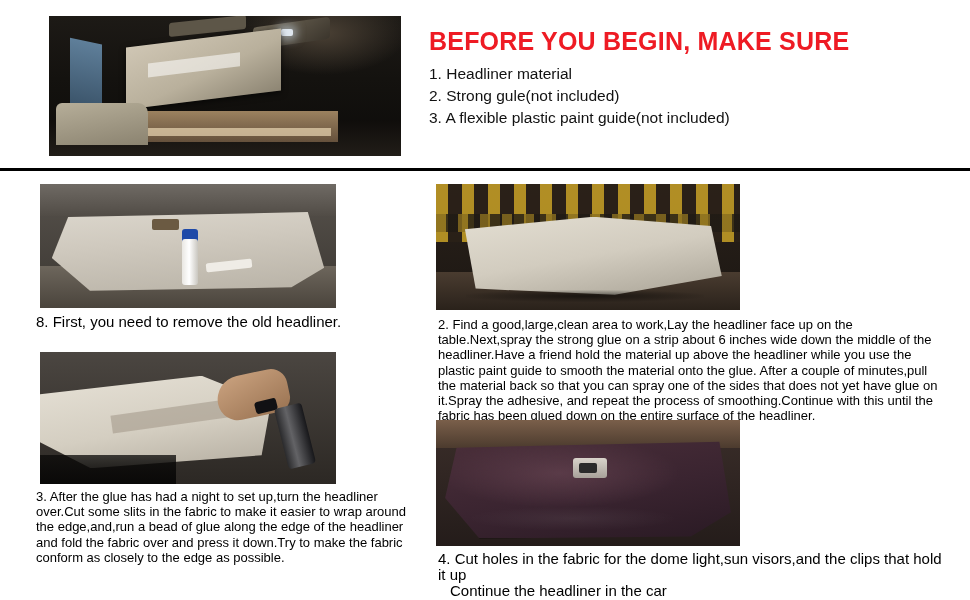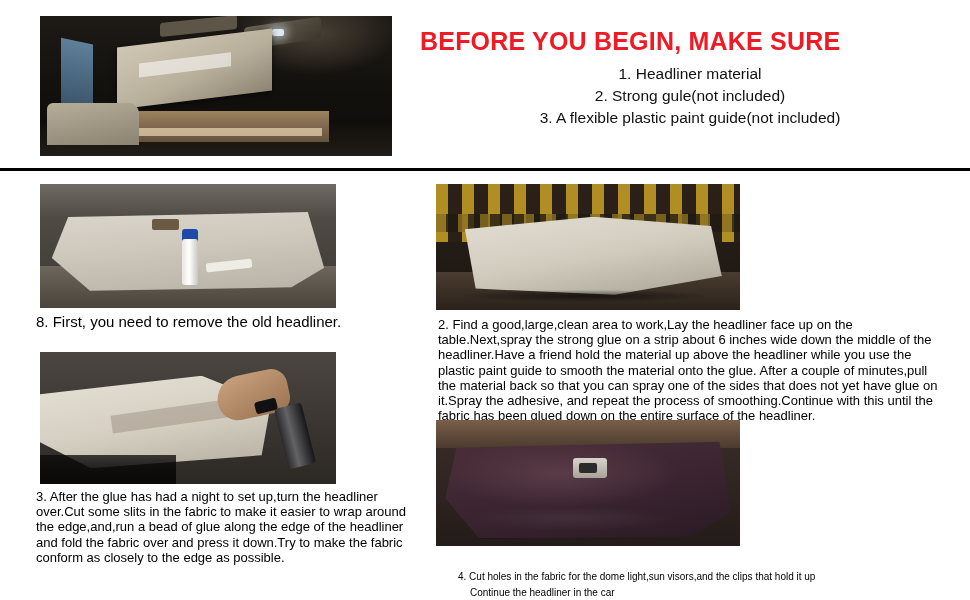--- a/index.html
+++ b/index.html
@@ -17,21 +17,21 @@
   }
   .page {
     position: relative;
     width: 970px;
     height: 600px;
   }
 
   
   .top-section {
     position: absolute;
-    left: 0;
+    left: 9px;
     top: 0;
     width: 782px;
     height: 168px;
   }
   .photo {
     background: #2b2722;
     overflow: hidden;
     position: relative;
   }
   .photo-top {
@@ -49,21 +49,20 @@
   }
   .headline {
     color: #ee1b24;
     font-weight: bold;
     font-size: 25px;
     line-height: 31px;
     letter-spacing: 0.2px;
   }
   .tool-list {
     margin-top: 6px;
-    text-align: center;
   }
   .tool-item {
     font-size: 15.5px;
     line-height: 22px;
     color: #111111;
   }
   .divider {
     position: absolute;
     left: 0;
     top: 168px;
@@ -124,25 +123,24 @@
   .step4-photo {
     position: absolute;
     left: 436px;
     top: 420px;
     width: 304px;
     height: 126px;
   }
   .step4-caption {
     position: absolute;
     left: 438px;
-    top: 569px;
+    top: 551px;
     width: 508px;
-    font-size: 10px;
+    font-size: 15px;
     line-height: 16px;
-    margin-left: 20px;
   }
   .step4-caption .line2 {
     padding-left: 12px;
   }
 
   
   
   .ph1-bg {
     position: absolute; inset: 0;
     background:

